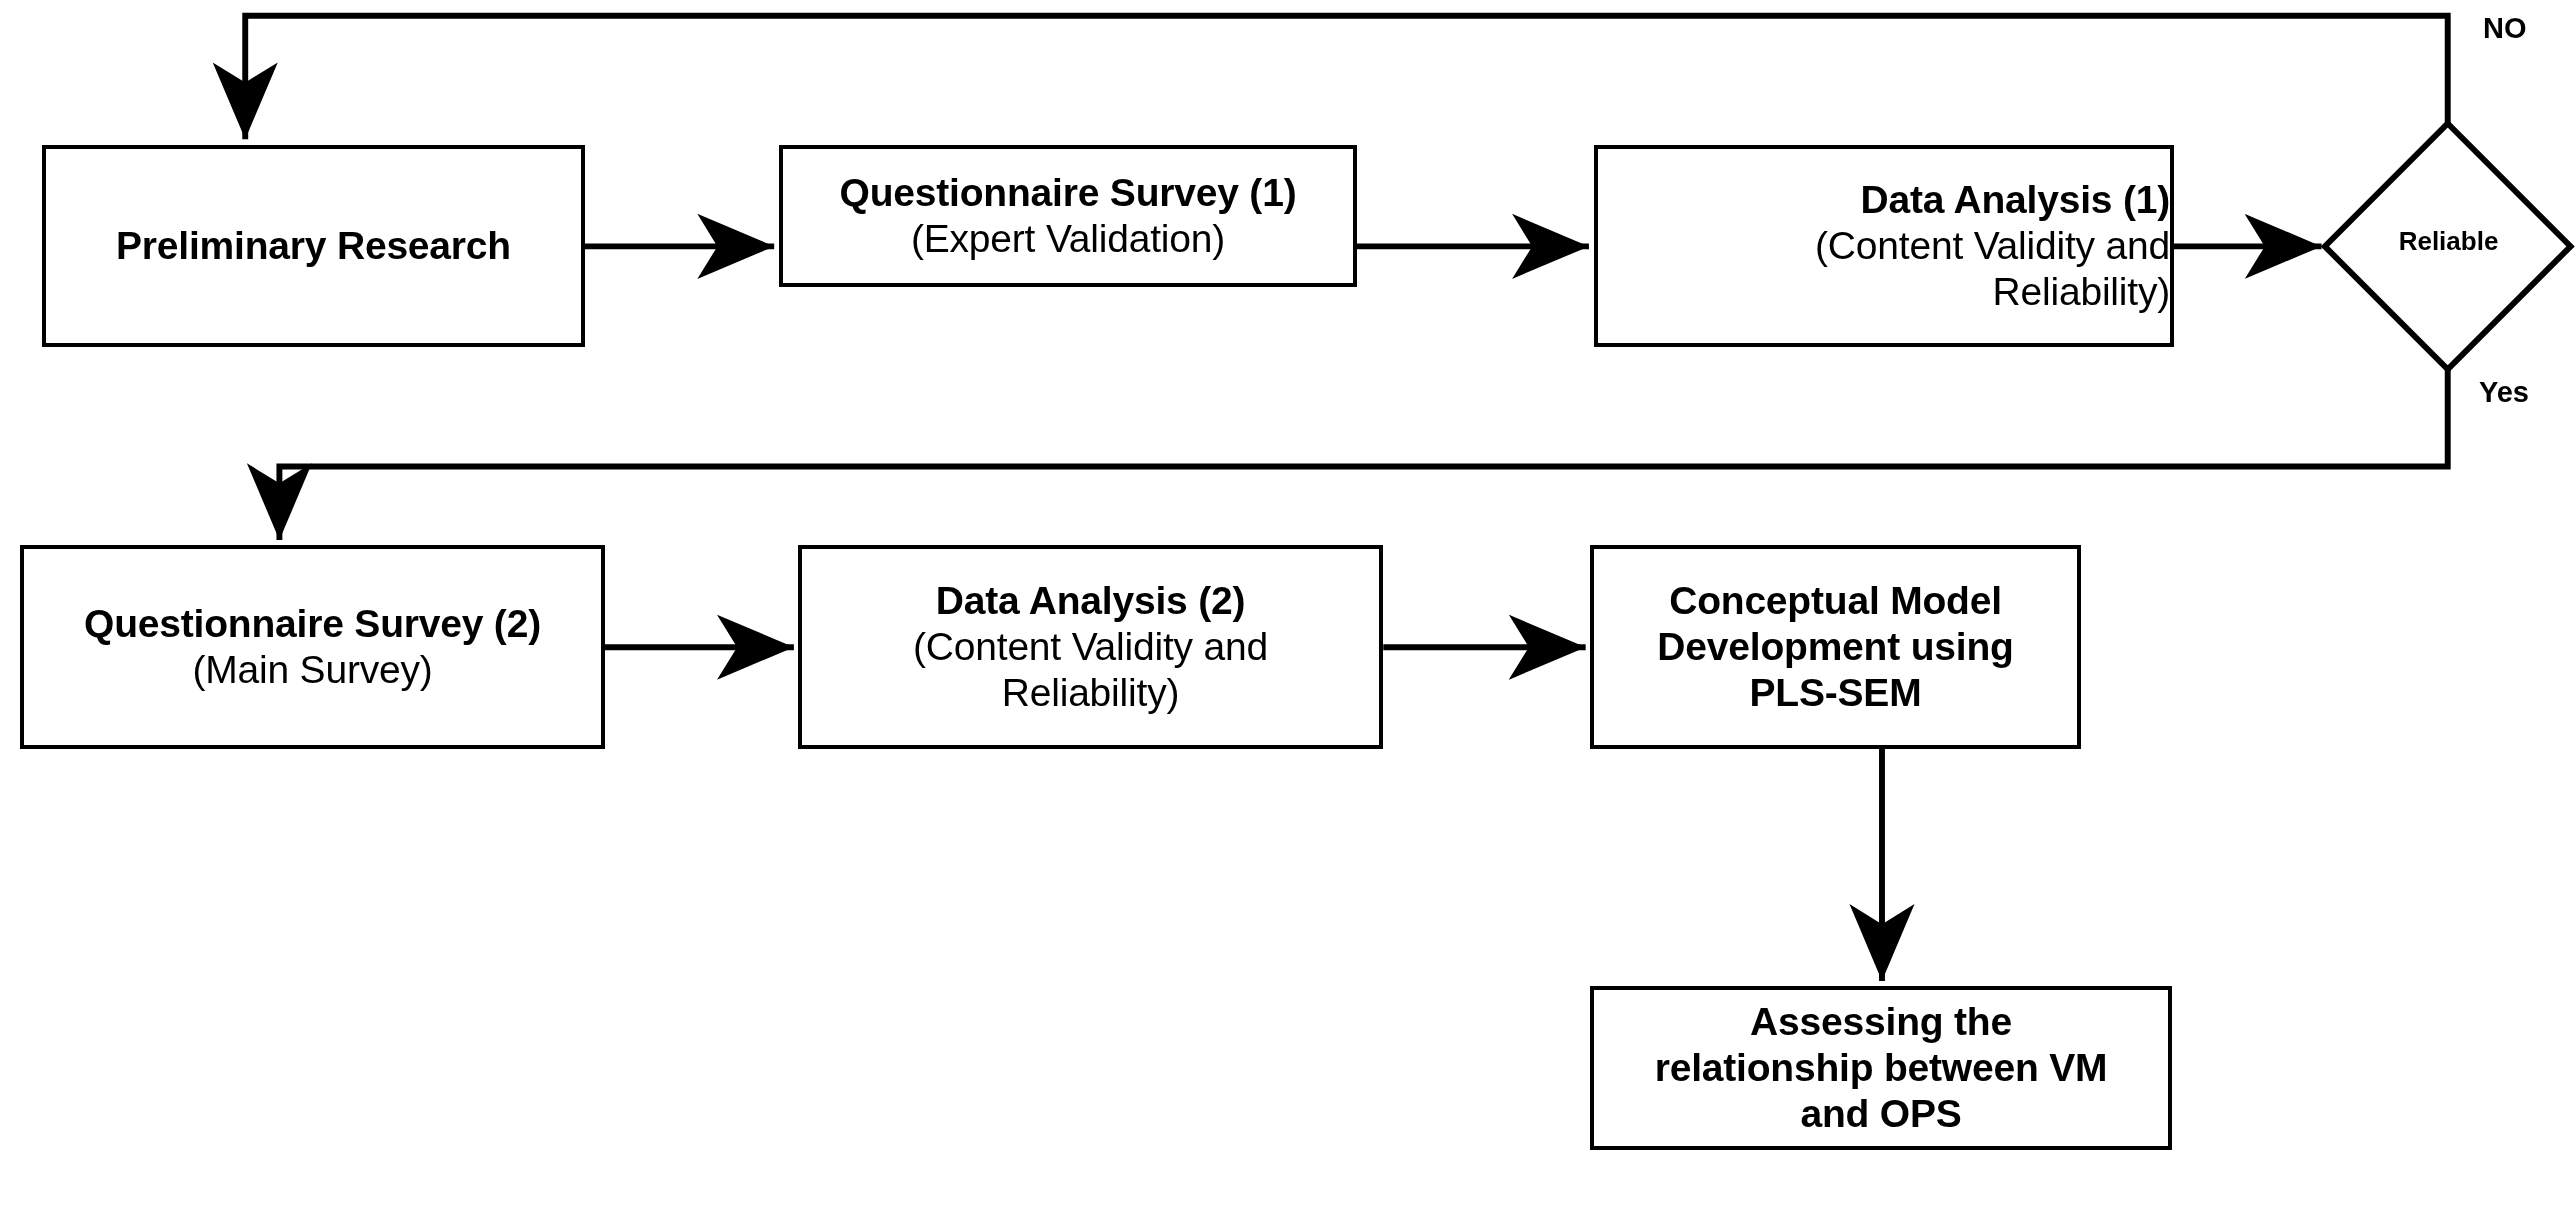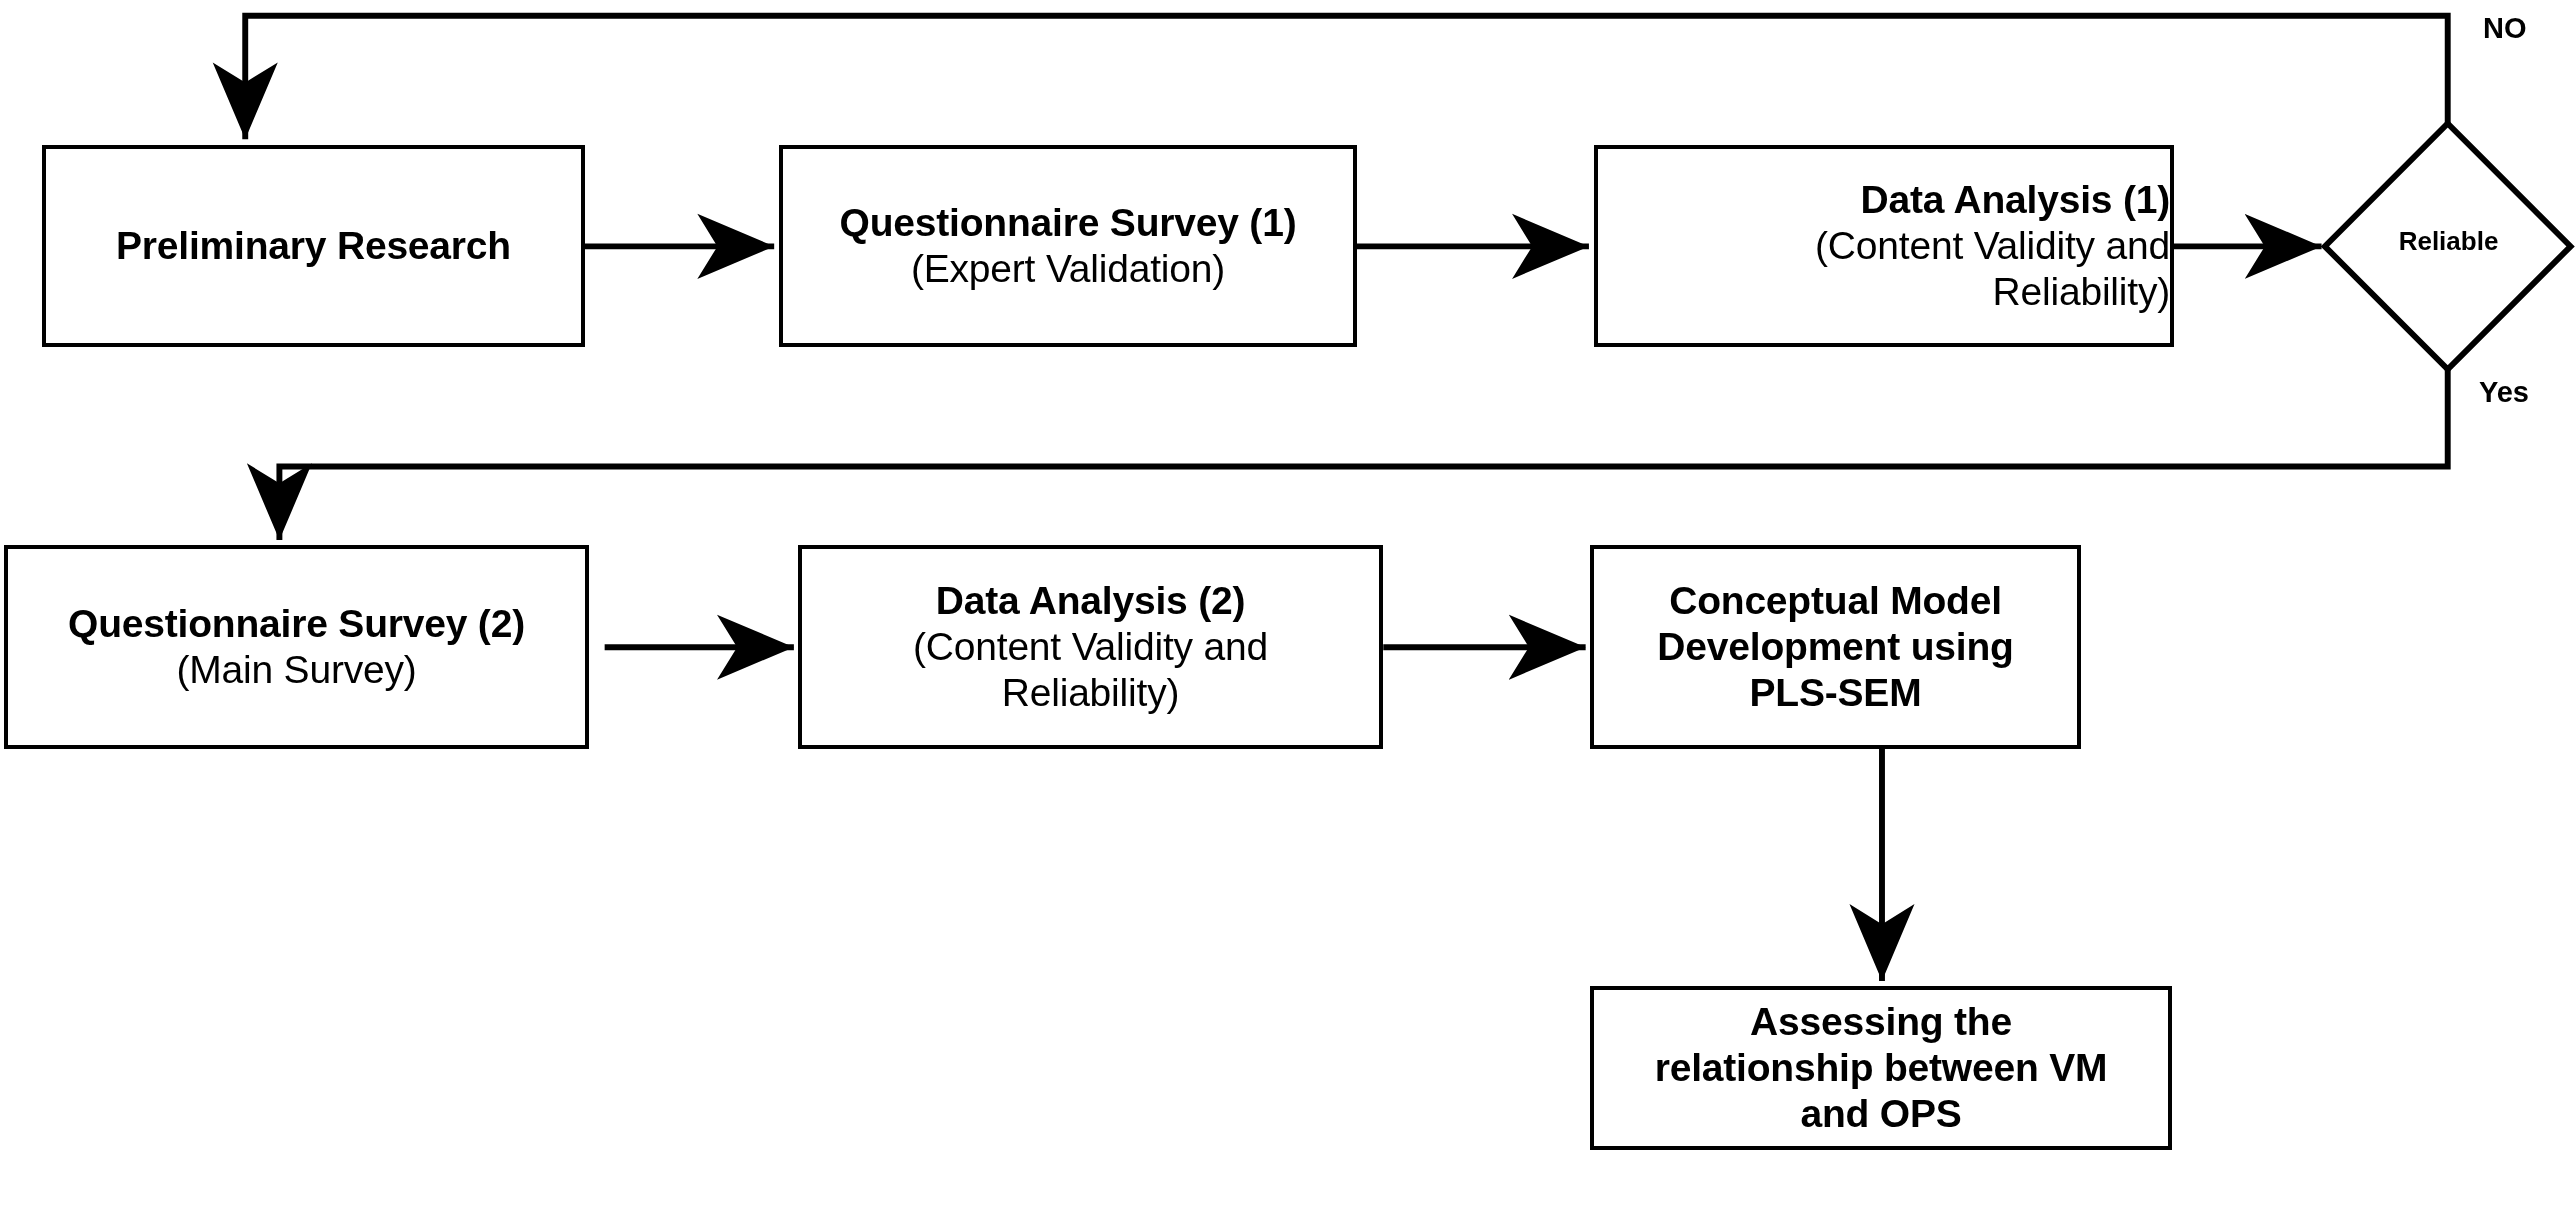--- a/index.html
+++ b/index.html
@@ -91,38 +91,38 @@
 
     <line x1="2864" y1="1140" x2="2864" y2="1493" stroke="#000000" stroke-width="9" marker-end="url(#arrowhead)"></line>
 
     <polygon points="3725,188 3912,375 3725,562 3538,375" fill="#ffffff" stroke="#000000" stroke-width="9"></polygon>
   </svg>
 
   <div class="node-box" style="left:42px; top:145px; width:543px; height:202px;">
     <span class="line-bold">Preliminary Research</span>
   </div>
 
-  <div class="node-box" style="left:779px; top:145px; width:578px; height:202px;">
+  <div class="node-box" style="left:779px; top:145px; width:578px; height:142px;">
     <span class="line-bold">Questionnaire Survey (1)</span>
     <span class="line-reg">(Expert Validation)</span>
   </div>
 
   <div class="node-box" style="left:1594px; top:145px; width:580px; height:202px;align-items:flex-end;">
     <span class="line-bold">Data Analysis (1)</span>
     <span class="line-reg">(Content Validity and</span>
     <span class="line-reg">Reliability)</span>
   </div>
 
   <div class="diamond-label" style="left:2360px; top:226px; width:177px; text-align:center;">Reliable</div>
 
   <div class="edge-label" style="left:2483px; top:12px;">NO</div>
 
   <div class="edge-label" style="left:2479px; top:376px;">Yes</div>
 
-  <div class="node-box" style="left:4px; top:545px; width:585px; height:204px;text-align:right;">
+  <div class="node-box" style="left:20px; top:545px; width:585px; height:204px;text-align:right;">
     <span class="line-bold">Questionnaire Survey (2)</span>
     <span class="line-reg">(Main Survey)</span>
   </div>
 
   <div class="node-box" style="left:798px; top:545px; width:585px; height:204px;">
     <span class="line-bold">Data Analysis (2)</span>
     <span class="line-reg">(Content Validity and</span>
     <span class="line-reg">Reliability)</span>
   </div>
 

